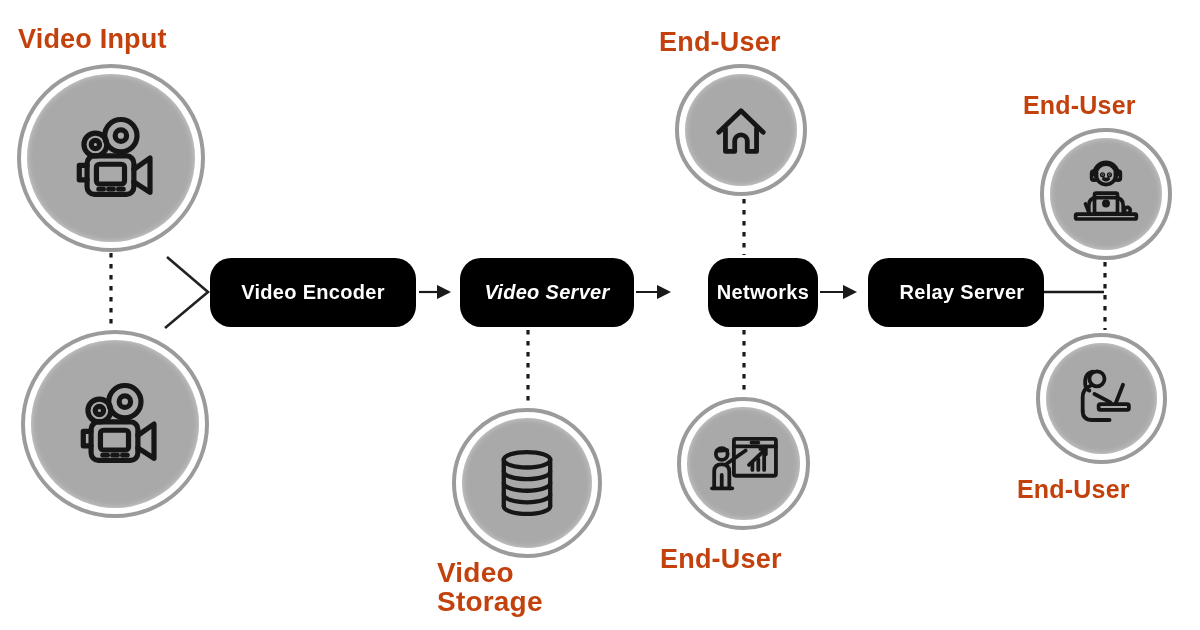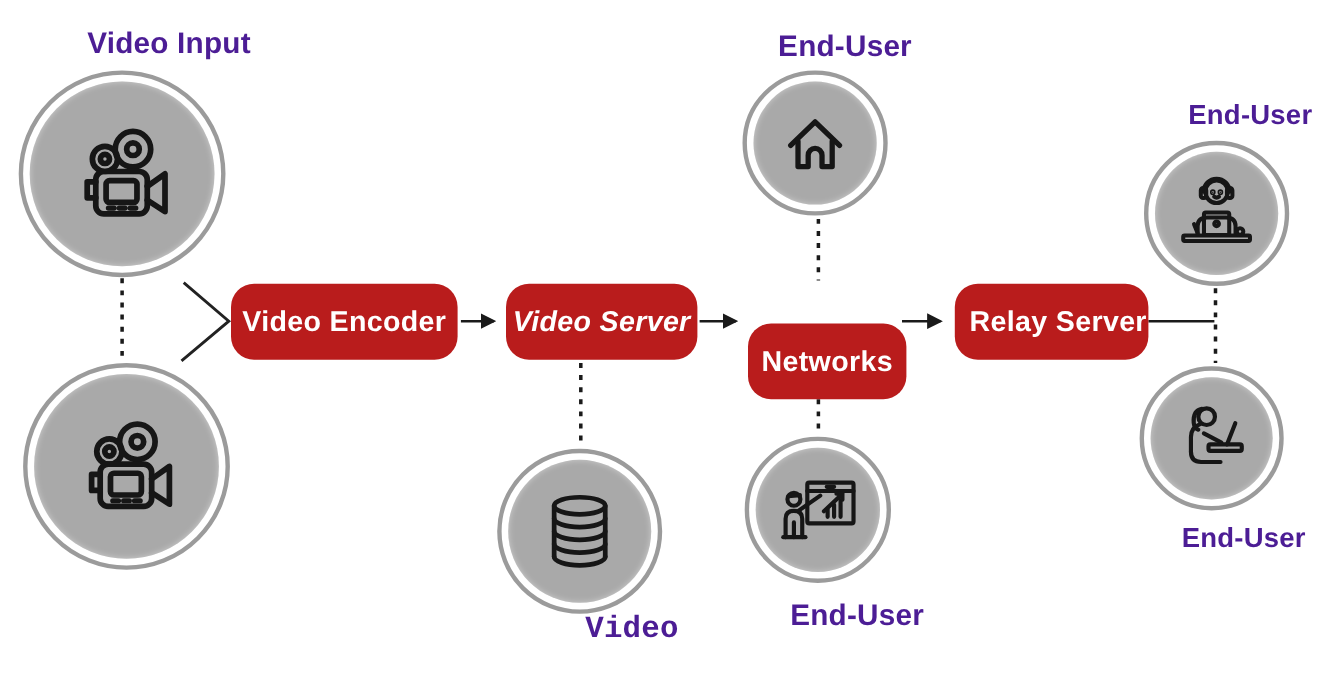--- a/index.html
+++ b/index.html
@@ -2,28 +2,28 @@
 <html><head>
 <meta charset="utf-8">
 <style>
   html,body{margin:0;padding:0;background:#ffffff;}
   .stage{
     position:relative;width:1200px;height:630px;background:#ffffff;
     font-family:"Liberation Sans", sans-serif;overflow:hidden;
   }
   .conn{position:absolute;left:0;top:0;pointer-events:none;}
   .lbl{
-    position:absolute;font-weight:700;color:#4c1d95;font-size:27px;
-    text-align:right;letter-spacing:.2px;line-height:30px;white-space:nowrap;
+    position:absolute;font-weight:700;color:#c2410c;font-size:27px;
+    text-align:left;letter-spacing:.2px;line-height:30px;white-space:nowrap;
   }
   .lbl.two-line{white-space:normal;line-height:29px;font-size:28px;}
   .box{
-    position:absolute;top:258px;height:69px;background:#b91c1c;color:#ffffff;
+    position:absolute;top:258px;height:69px;background:#000000;color:#ffffff;
     border-radius:21px;display:flex;align-items:center;justify-content:center;
-    font-weight:700;font-size:26px;letter-spacing:.3px;box-sizing:border-box;
+    font-weight:700;font-size:20px;letter-spacing:.3px;box-sizing:border-box;
   }
   .circle{
     position:absolute;border:4px solid #9b9b9b;border-radius:50%;
     background:#ffffff;box-sizing:border-box;padding:6px;
   }
   .circle .fill{
     width:100%;height:100%;border-radius:50%;background:#a9a9a9;
     display:flex;align-items:center;justify-content:center;
     box-shadow:inset 0 0 6px rgba(255,255,255,.45);
   }
@@ -57,27 +57,28 @@
   <div class="lbl" style="left:18px;top:24px;width:210px;">Video Input</div>
 
   <div class="lbl" style="left:659px;top:27px;width:170px;">End-User</div>
 
   <div class="lbl" style="left:1023px;top:90px;width:170px;font-size:25px;">End-User</div>
 
   <div class="lbl" style="left:660px;top:544px;width:180px;">End-User</div>
 
   <div class="lbl" style="left:1017px;top:474px;width:170px;font-size:25px;">End-User</div>
 
-  <div class="lbl two-line" style="left:437px;top:558px;width:180px;font-family:Liberation Mono, monospace;">
+  <div class="lbl two-line" style="left:437px;top:558px;width:180px;">
     <span>Video</span><br>
+    <span>Storage</span>
   </div>
 
   <div class="box" style="left:210px;width:206px;">Video Encoder</div>
   <div class="box" style="left:460px;width:174px;font-style:italic;">Video Server</div>
-  <div class="box" style="left:680px;width:144px;margin-top:36px;">Networks</div>
+  <div class="box" style="left:708px;width:110px;">Networks</div>
   <div class="box" style="left:868px;width:176px;padding-left:12px;">Relay Server</div>
 
   <div class="circle" style="left:17px;top:64px;width:188px;height:188px;">
     <div class="fill">
       <svg width="104" height="104" viewBox="0 0 100 100">
         <g fill="none" stroke="#161616" stroke-width="5" stroke-linecap="round" stroke-linejoin="round">
           <circle cx="59.5" cy="28.5" r="15.5"></circle>
             <circle cx="59.5" cy="28.5" r="5.5"></circle>
           <circle cx="35" cy="37" r="11"></circle>
             <circle cx="35" cy="37" r="4"></circle>

